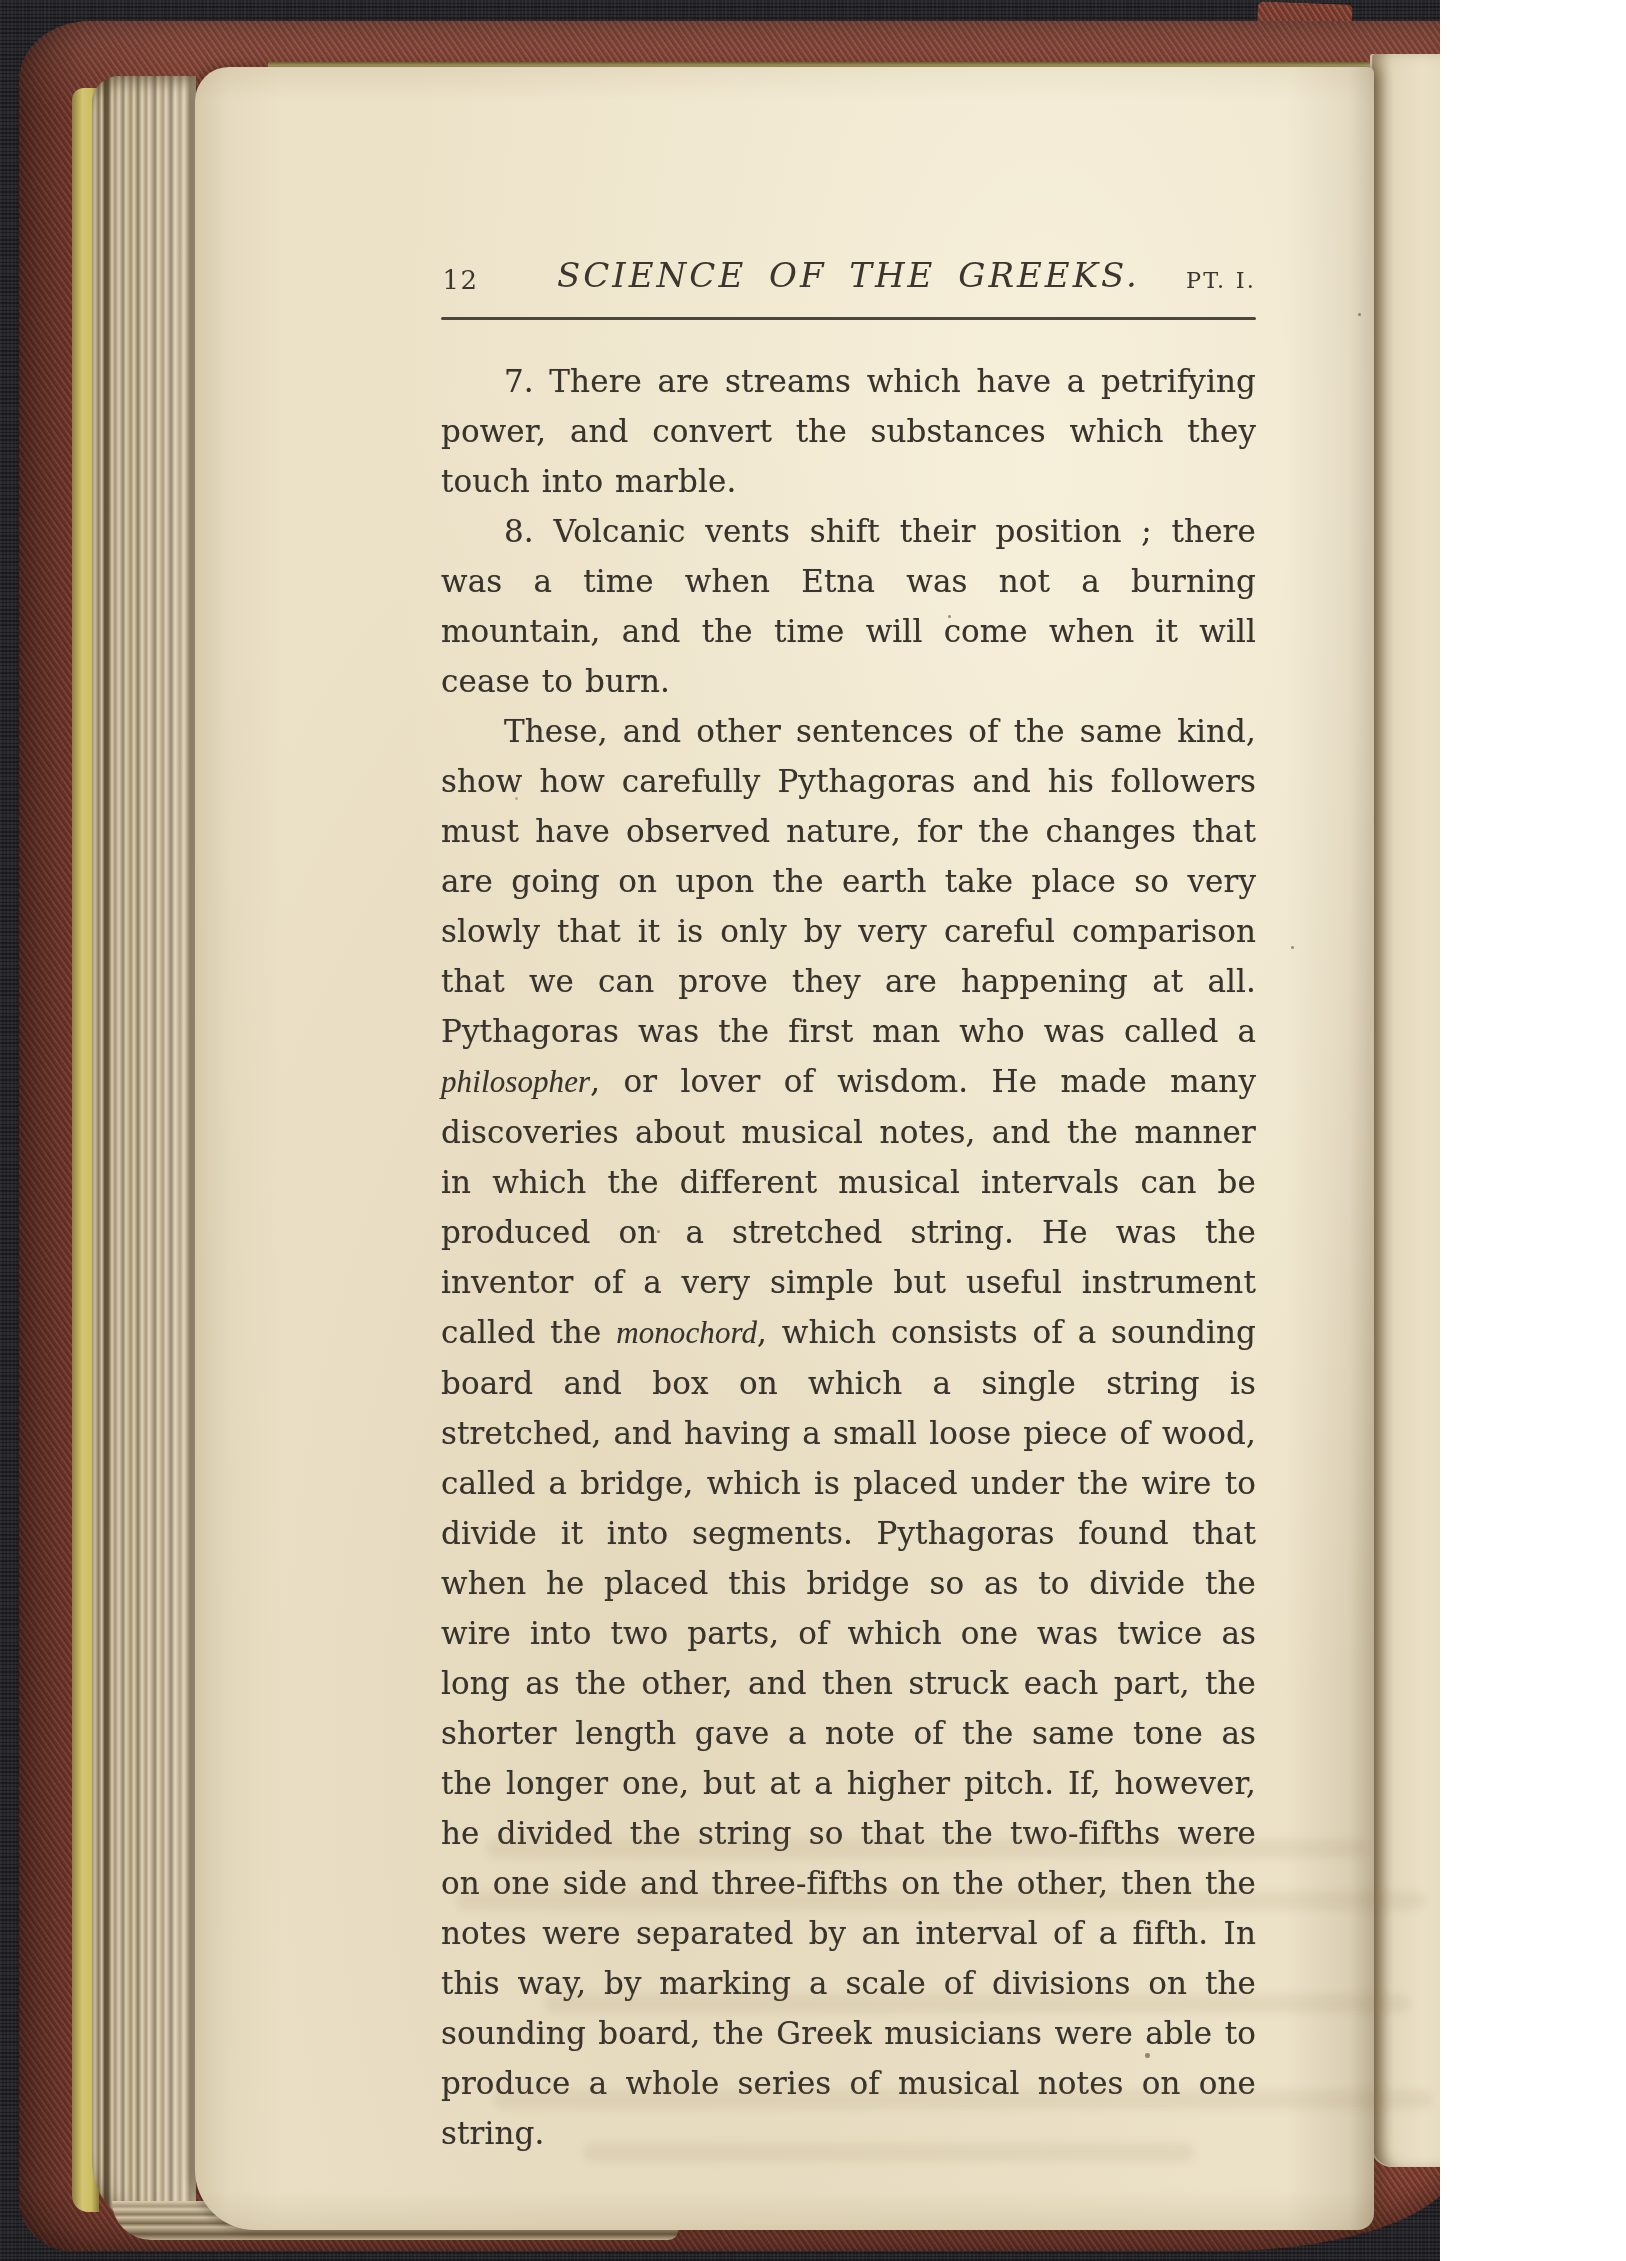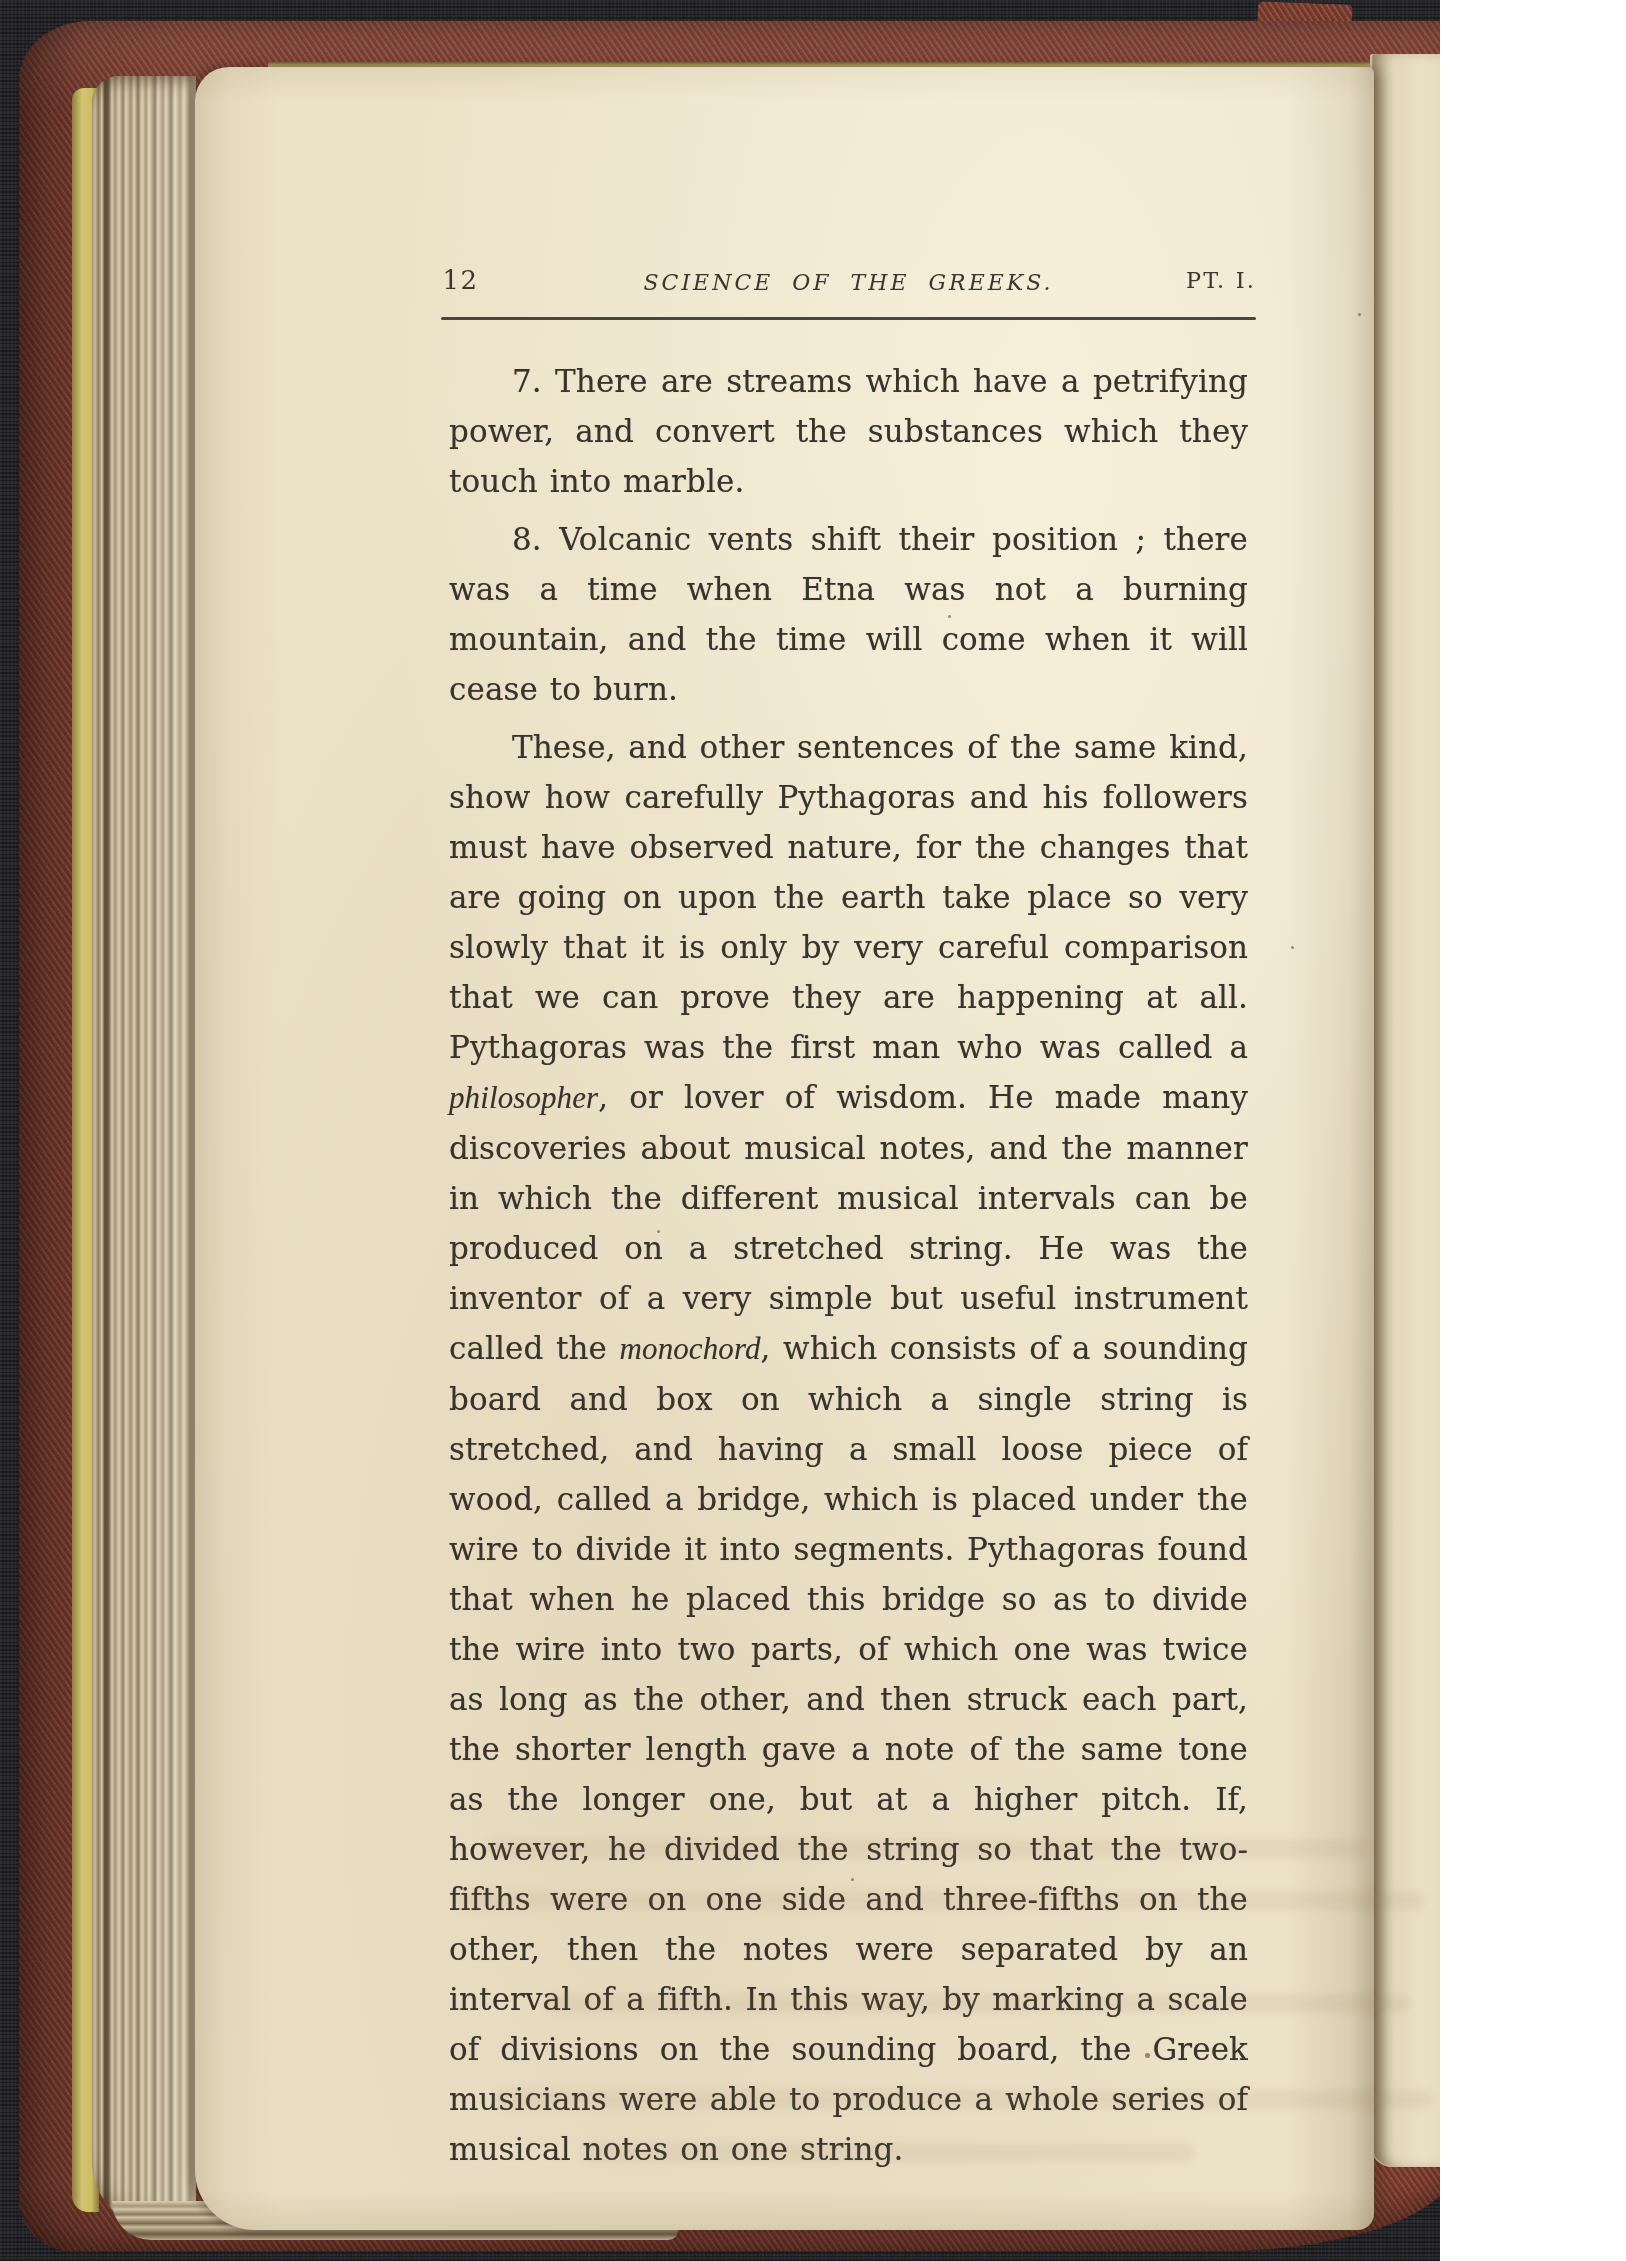--- a/index.html
+++ b/index.html
@@ -85,29 +85,29 @@
       linear-gradient(to left, rgba(110,88,55,0.38) 0, rgba(110,88,55,0.14) 25px, transparent 89px),
       linear-gradient(to bottom, rgba(150,125,85,0.14) 0, transparent 34px),
       linear-gradient(to top, rgba(150,125,85,0.18) 0, transparent 40px);
     border-radius:34px 6px 16.4px 60px;
     box-shadow:7.5px 0 13.4px -3px rgba(70,50,25,0.45), -4.5px 0 9px rgba(0,0,0,0.22);
   }
   .content{position:absolute;left:246px;right:118px;top:0;bottom:0;}
   .page-header{position:relative;margin-top:186px;height:42px;color:#3c362e;}
   .page-num{position:absolute;left:1.5px;bottom:0;font-size:26px;letter-spacing:1.5px;}
   .running-title{
-    text-align:center;font-style:italic;font-size:22px;
+    text-align:center;font-style:italic;font-size:34px;
     letter-spacing:3px;word-spacing:9px;position:absolute;left:0;right:0;bottom:0;
   }
   .part-label{position:absolute;right:0;bottom:2px;font-size:22.4px;letter-spacing:2.2px;}
   .header-rule{margin-top:22.4px;height:3px;background:#3f382e;border-radius:1.5px;opacity:0.92;}
   .body-text{margin-top:36px;color:#38332c;font-size:31px;line-height:50px;
     text-align:justify;letter-spacing:0.1px;word-spacing:1.9px;
     text-shadow:0 0 0.7px rgba(56,48,40,0.35);}
-  .para{margin:8px;text-indent:63px;}
+  .para{margin:0;text-indent:63px;}
   .ital{font-style:italic;font-family:Liberation Serif, serif;}
   
   .ghost{position:absolute;height:19.4px;border-radius:9.7px;
     background:rgba(145,120,80,0.10);filter:blur(3.7px);}
   .g1{top:1772px;left:291px;width:879px;}
   .g2{top:1824px;left:261px;width:969px;}
   .g3{top:1927px;left:350px;width:865px;}
   .g4{top:2023px;left:298px;width:939px;}
   .g5{top:2076px;left:388px;width:611px;}
   

